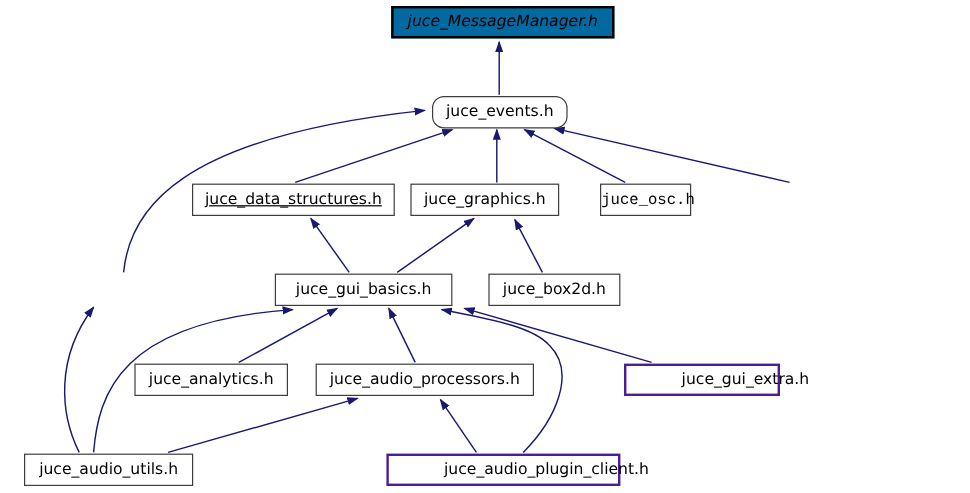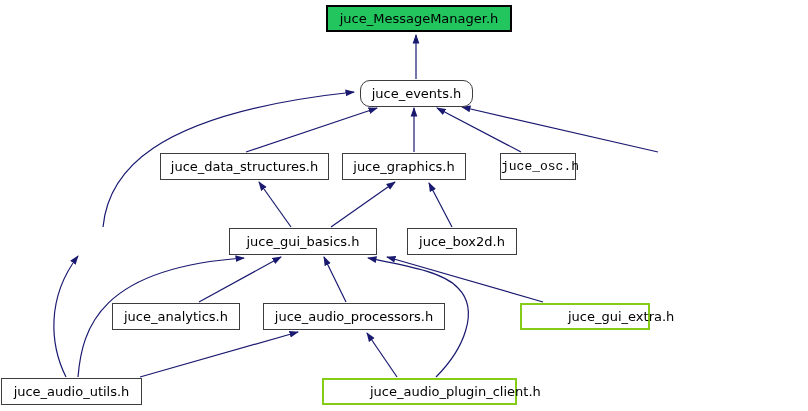--- a/index.html
+++ b/index.html
@@ -29,27 +29,28 @@
     background: #ffffff;
     border: 1px solid #3d3d3d;
     color: #000000;
     font-size: 13px;
     line-height: 25px;
     text-align: center;
     white-space: nowrap;
     cursor: pointer;
   }
   .node.current {
-    background: #22c55e;
+    background: #0369a1;
     border: 2px solid #000000;
     line-height: 23px;
     cursor: default;
+    font-style: italic;
   }
   .node.red {
-    border: 2px solid #84cc16;
+    border: 2px solid #4c1d95;
     line-height: 23px;
     padding-left: 46px;
   }
   .edge {
     fill: none;
     stroke: #191970;
     stroke-width: 1.2;
   }
 </style>
 </head>
@@ -80,35 +81,35 @@
     <path class="edge" d="M397,377 L367,333" marker-end="url(#arrow)"></path>
     <path class="edge" d="M140,377 L298,332" marker-end="url(#arrow)"></path>
     <path class="edge" d="M78,377 C82,328 100,268 244,258" marker-end="url(#arrow)"></path>
     <path class="edge" d="M66,377 C50,345 46,298 78,256" marker-end="url(#arrow)"></path>
   </svg>
 
   <div class="node current" style="left:326px; top:5px; width:186px;">juce_MessageManager.h</div>
 
   <div class="node" style="left:360px; top:80px; width:113px;border-radius:10px;">juce_events.h</div>
 
-  <div class="node" style="left:160px; top:153px; width:169px;">juce_data_structures.h</div>
+  <div class="node" style="left:160px; top:153px; width:169px;text-decoration:underline;">juce_data_structures.h</div>
 
   <div class="node" style="left:342px; top:153px; width:124px;">juce_graphics.h</div>
 
   <div class="node" style="left:500px; top:153px; width:76px;font-family:Liberation Mono, monospace;">juce_osc.h</div>
 
 
 
   <div class="node" style="left:229px; top:228px; width:148px;">juce_gui_basics.h</div>
 
   <div class="node" style="left:407px; top:228px; width:110px;">juce_box2d.h</div>
 
   <div class="node" style="left:263px; top:303px; width:182px;">juce_audio_processors.h</div>
 
   <div class="node" style="left:112px; top:303px; width:128px;">juce_analytics.h</div>
 
   <div class="node red" style="left:520px; top:303px; width:130px;">juce_gui_extra.h</div>
 
-  <div class="node" style="left:1px; top:378px; width:141px;">juce_audio_utils.h</div>
+  <div class="node" style="left:20px; top:378px; width:141px;">juce_audio_utils.h</div>
 
   <div class="node red" style="left:322px; top:378px; width:195px;">juce_audio_plugin_client.h</div>
 
 </div>
 
 </body></html>

